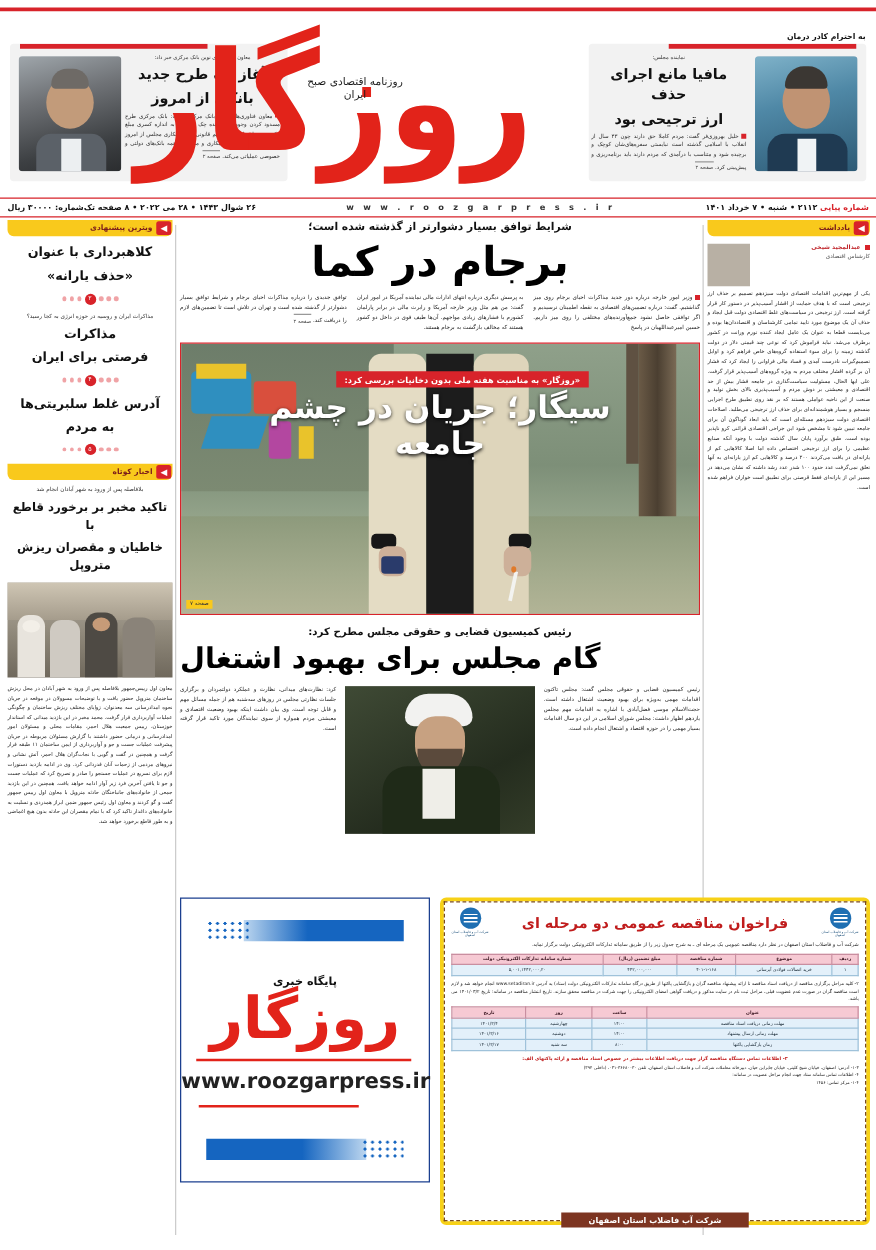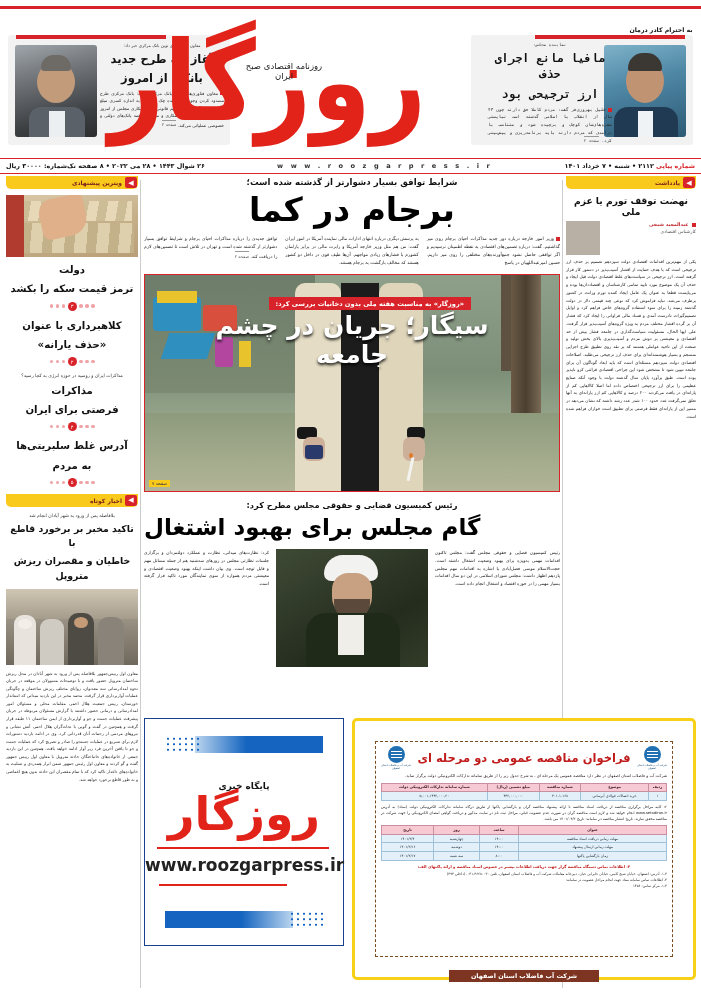--- a/index.html
+++ b/index.html
@@ -67,21 +67,21 @@
   .promo-box.right .promo-photo { right: 7px; }
 
   .promo-text {
     position: absolute;
     top: 8px;
     width: 124px;
     text-align: center;
     direction: rtl;
   }
   .promo-box.left .promo-text { right: 6px; }
-  .promo-box.right .promo-text { left: 17px; font-family: Liberation Mono, monospace; }
+  .promo-box.right .promo-text { left: 2px; }
 
   .promo-kicker {
     font-size: 4.2px;
     color: #333;
     line-height: 1.4;
     margin-bottom: 2px;
     letter-spacing: 0;
   }
   .promo-title {
     font-size: 11.5px;
@@ -460,21 +460,21 @@
     display: flex;
     direction: rtl;
     gap: 8px;
   }
   .ad-tender {
     width: 344px;
     border: 3px solid #f7d117;
     border-radius: 5px;
     background: #fff;
     position: relative;
-    padding: 20px;
+    padding: 0;
     box-sizing: border-box;
   }
   .ad-tender-inner {
     border: 1px dashed #7a4b1e;
     height: 100%;
     box-sizing: border-box;
     padding: 4px 5px;
     direction: rtl;
   }
   .tender-head {
@@ -703,39 +703,20 @@
     <div class="vrule a"></div>
     <div class="vrule b"></div>
 
     <div class="col-left">
 
       <div class="tab">
         <div class="tab-icon">◀</div>
         <div class="tab-label">ویترین پیشنهادی</div>
       </div>
 
-      <div>
-        <div class="brief-photo scene-money">
-          <div style="position:absolute;left:6px;top:6px;width:120px;height:20px;background:repeating-linear-gradient(100deg,#e7d9b8 0 10px,#cdbd96 10px 19px);"></div>
-          <div style="position:absolute;left:4px;top:28px;width:124px;height:30px;background:repeating-linear-gradient(95deg,#dfd0ad 0 12px,#c3b189 12px 22px);"></div>
-          <div style="position:absolute;left:34px;top:2px;width:46px;height:40px;background:#e0b08b;border-radius:14px 6px 18px 8px;transform:rotate(-12deg);"></div>
-          <div style="position:absolute;left:0;top:0;width:18px;height:62px;background:#b03b2e;"></div>
-        </div>
-        <div class="brief-title">دولت</div>
-        <div class="brief-title">ترمز قیمت سکه را بکشد</div>
-        <div class="dotsep">
-          <i></i>
-            <i></i>
-            <i></i>
-            <span class="num">۳</span>
-            <i></i>
-            <i></i>
-            <i></i>
-        </div>
-      </div>
 
       <div style="margin-top:6px;">
         <div class="brief-title">کلاهبرداری با عنوان</div>
         <div class="brief-title">«حذف یارانه»</div>
         <div class="dotsep">
           <i></i>
             <i></i>
             <i></i>
             <span class="num">۲</span>
             <i></i>
@@ -853,21 +834,20 @@
         </div>
       </div>
     </div>
 
     <div class="col-right">
       <div class="tab">
         <div class="tab-icon">◀</div>
         <div class="tab-label">یادداشت</div>
       </div>
 
-      <div class="note-title">نهضت توقف تورم یا عزم ملی</div>
 
       <div class="note-author-row">
         <div class="note-author">
           <span class="promo-bullet"></span>
           <b>عبدالمجید شیخی</b><br>
           <span>کارشناس اقتصادی</span>
         </div>
         <div class="note-photo">
           <div style="position:absolute;"></div>
         </div>

